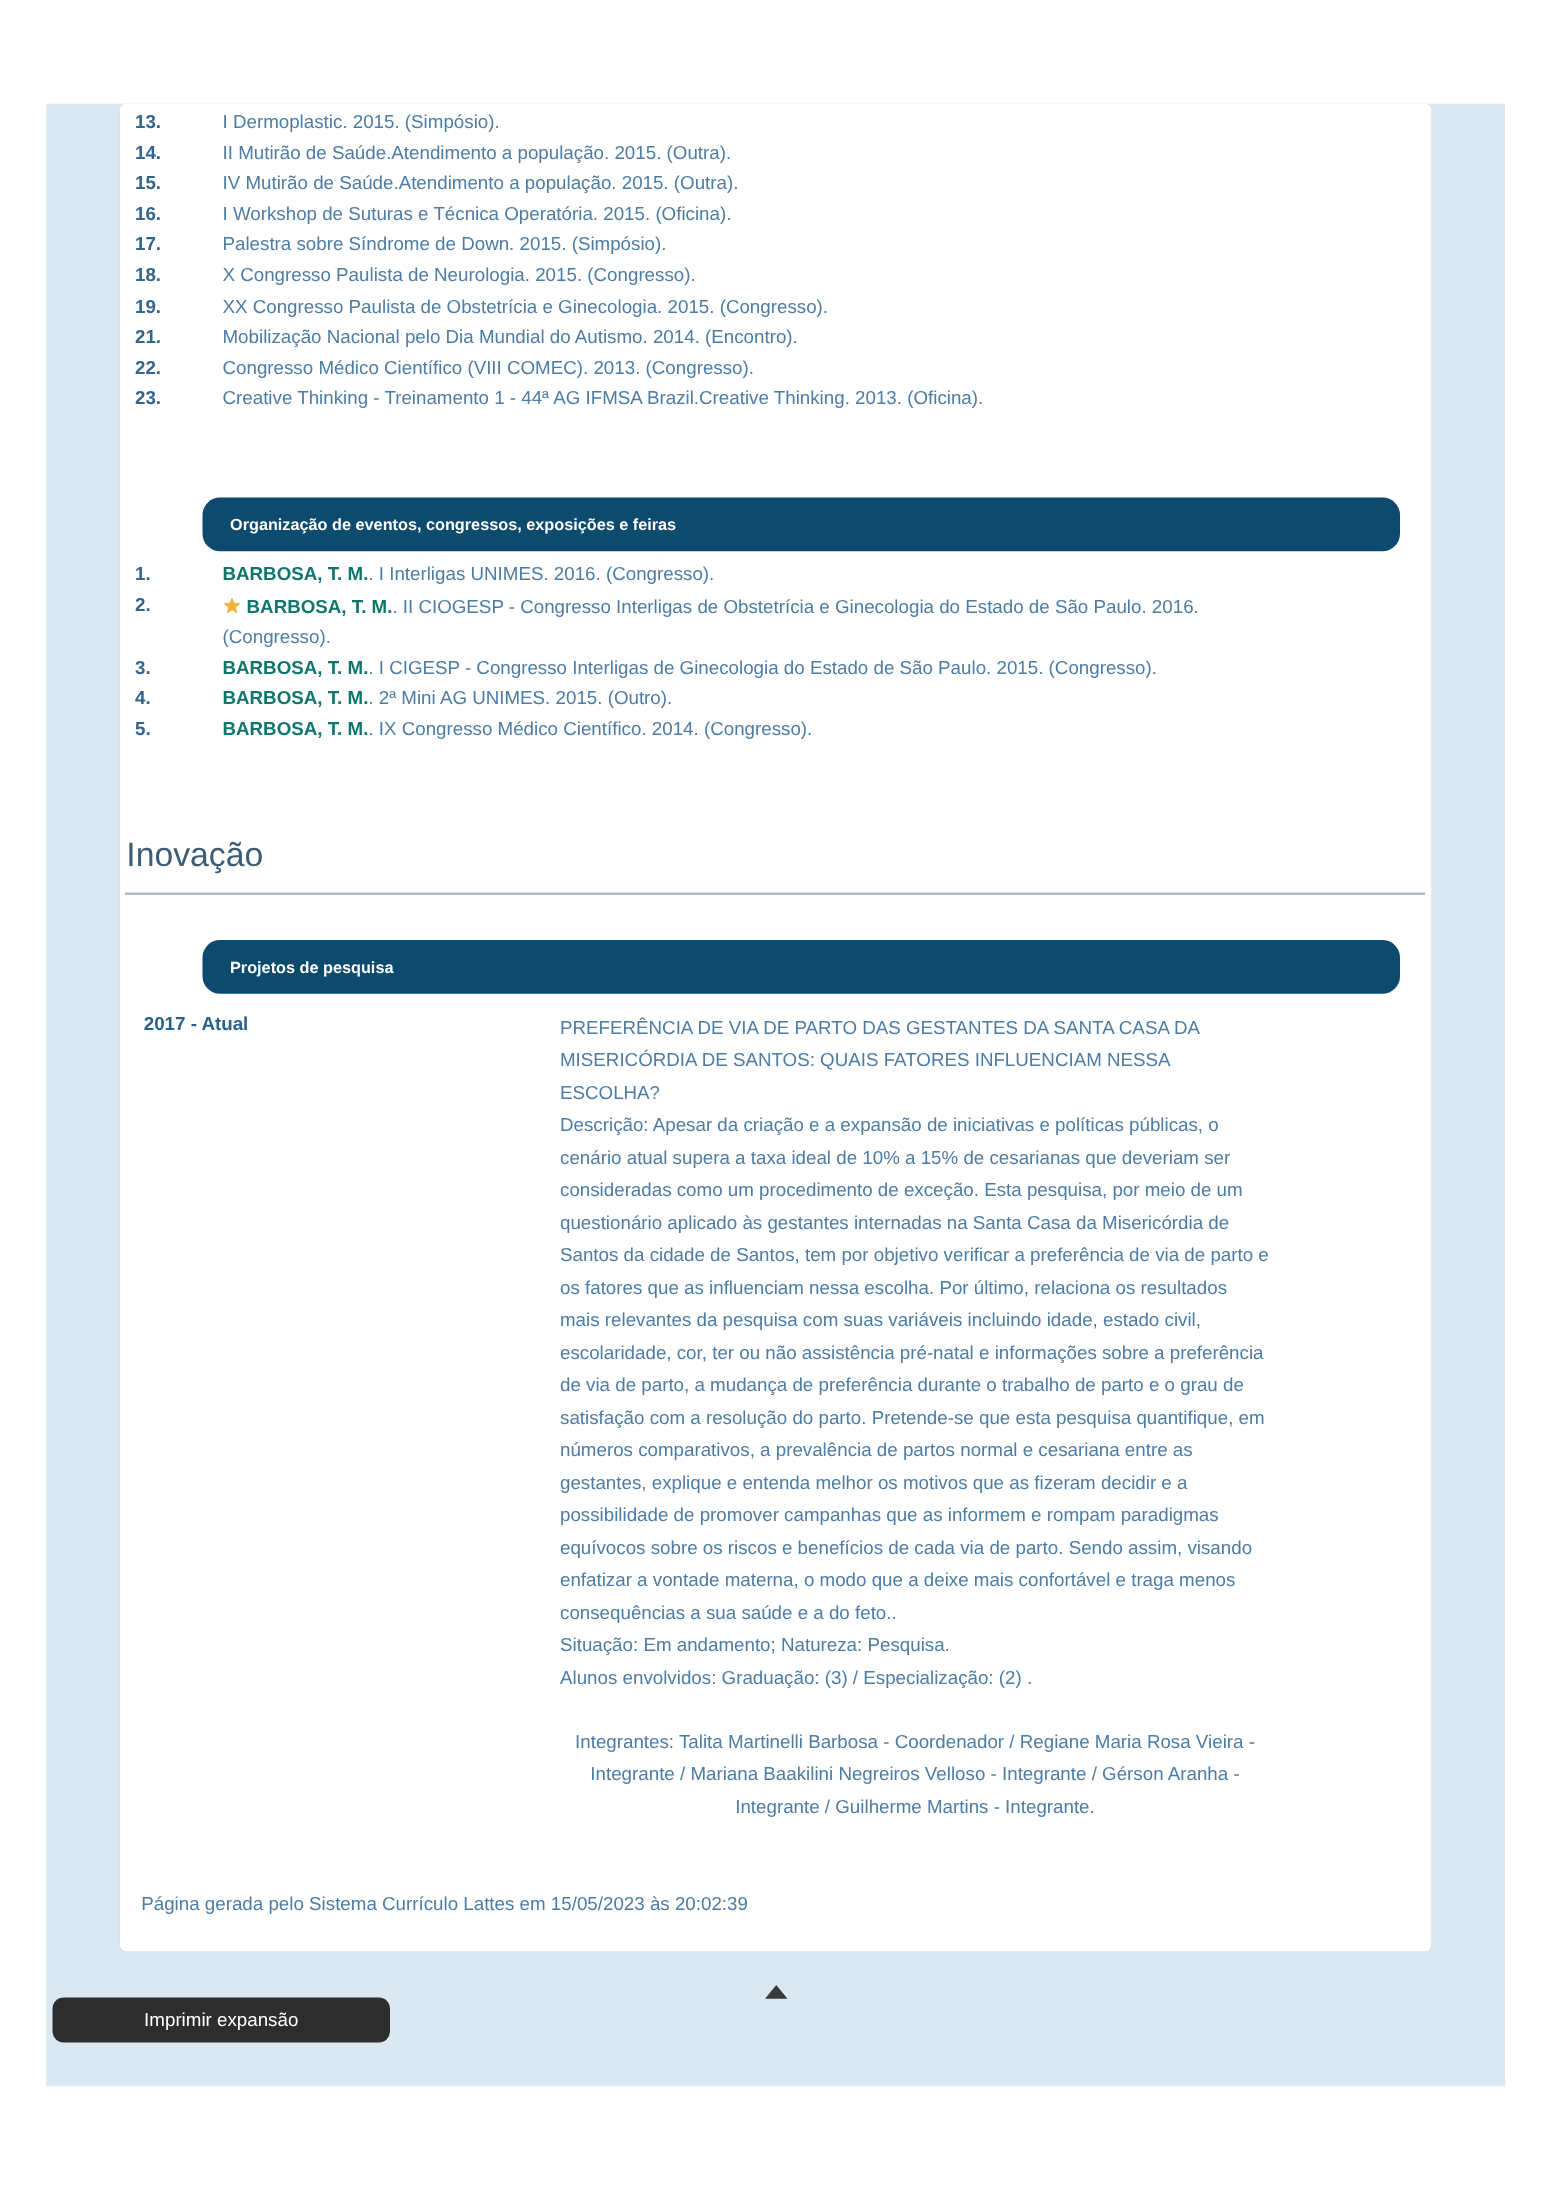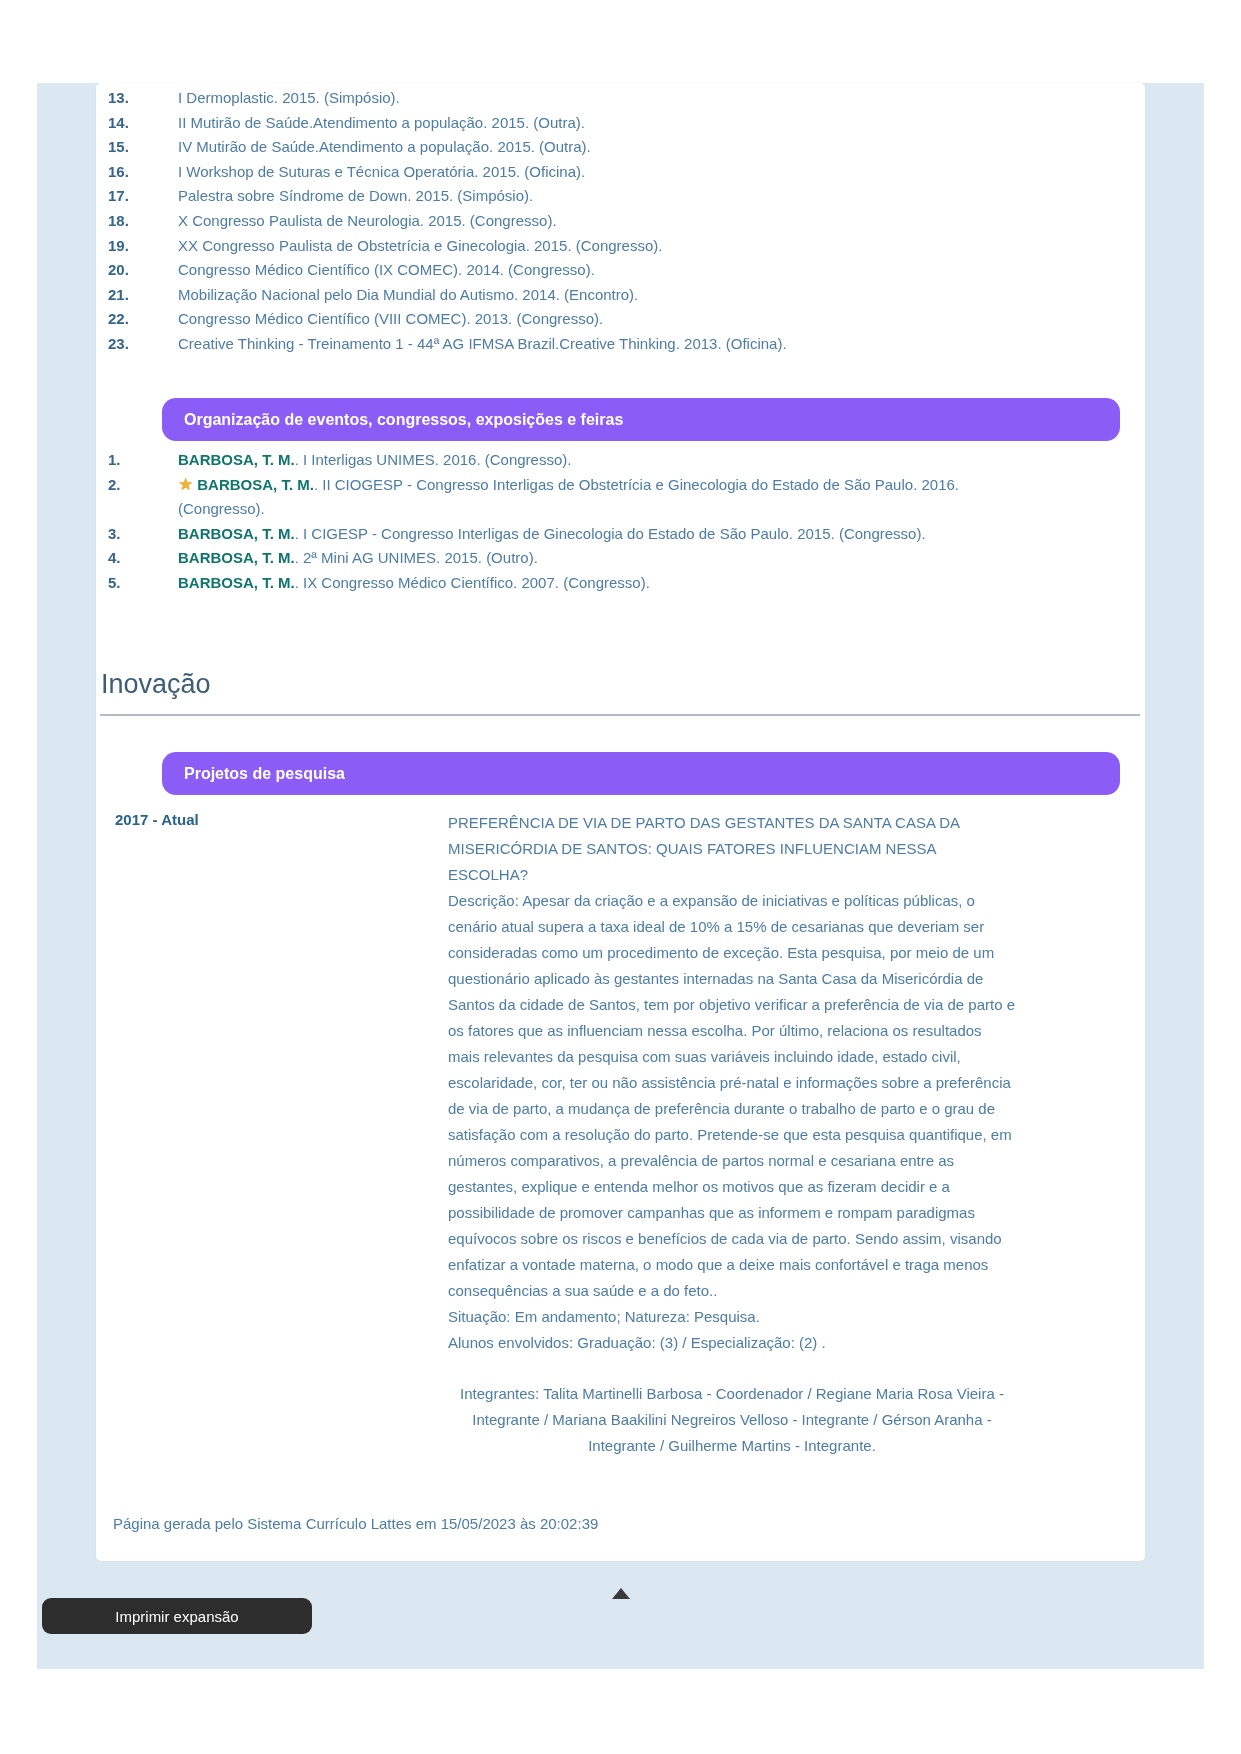--- a/index.html
+++ b/index.html
@@ -9,22 +9,22 @@
   }
   .band{position:absolute;left:37px;top:83px;width:1167px;height:1586px;background:#dce8f1;}
   .card{position:absolute;left:96px;top:83px;width:1049px;height:1478px;background:#ffffff;border-radius:5px;box-shadow:0 0 0 1px rgba(0,0,0,0.02);}
   .numlist{position:absolute;left:0;}
   .row{display:flex;font-size:15px;line-height:24.6px;color:#4d7ca4;}
   .num{width:82px;padding-left:12px;box-sizing:border-box;font-weight:bold;color:#35658c;flex:none;}
   .txt{width:834px;}
   .author{color:#0f766e;font-weight:bold;}
   .star{color:#f2b233;font-size:17px;margin-right:4px;text-shadow:0 0 1px #b98a1e;}
   .secbar{
-    position:absolute;left:66px;width:958px;height:43px;background:#8b5cf6;border-radius:14px;
-    color:#ffffff;font-size:16px;font-weight:bold;display:flex;align-items:center;
+    position:absolute;left:66px;width:958px;height:43px;background:#0c4a6e;border-radius:14px;
+    color:#ffffff;font-size:13px;font-weight:bold;display:flex;align-items:center;
     padding-left:22px;box-sizing:border-box;
   }
   #bar-org{top:315px;}
   #list-events{top:3px;}
   #list-org{top:365px;}
   #innovation-title{position:absolute;top:586px;left:5px;font-size:27px;font-weight:400;color:#3d5d77;margin:0;}
   #innovation-rule{position:absolute;top:631px;left:4px;width:1040px;height:0;border-top:2px solid #b3bcc2;}
   #bar-projects{top:669px;}
   #project{position:absolute;top:727px;left:0;width:1049px;}
   .period{position:absolute;left:19px;top:1px;font-size:15px;font-weight:bold;color:#29618d;}
@@ -72,24 +72,20 @@
       </div>
       <div class="row">
         <span class="num">18.</span>
         <span class="txt">X Congresso Paulista de Neurologia. 2015. (Congresso).</span>
       </div>
       <div class="row">
         <span class="num">19.</span>
         <span class="txt">XX Congresso Paulista de Obstetrícia e Ginecologia. 2015. (Congresso).</span>
       </div>
       <div class="row">
-        <span class="num">20.</span>
-        <span class="txt">Congresso Médico Científico (IX COMEC). 2014. (Congresso).</span>
-      </div>
-      <div class="row">
         <span class="num">21.</span>
         <span class="txt">Mobilização Nacional pelo Dia Mundial do Autismo. 2014. (Encontro).</span>
       </div>
       <div class="row">
         <span class="num">22.</span>
         <span class="txt">Congresso Médico Científico (VIII COMEC). 2013. (Congresso).</span>
       </div>
       <div class="row">
         <span class="num">23.</span>
         <span class="txt">Creative Thinking - Treinamento 1 - 44ª AG IFMSA Brazil.Creative Thinking. 2013. (Oficina).</span>
@@ -112,21 +108,21 @@
       <div class="row">
         <span class="num">3.</span>
         <span class="txt"><span class="author">BARBOSA, T. M.</span><span>. I CIGESP - Congresso Interligas de Ginecologia do Estado de São Paulo. 2015. (Congresso).</span></span>
       </div>
       <div class="row">
         <span class="num">4.</span>
         <span class="txt"><span class="author">BARBOSA, T. M.</span><span>. 2ª Mini AG UNIMES. 2015. (Outro).</span></span>
       </div>
       <div class="row">
         <span class="num">5.</span>
-        <span class="txt"><span class="author">BARBOSA, T. M.</span><span>. IX Congresso Médico Científico. 2007. (Congresso).</span></span>
+        <span class="txt"><span class="author">BARBOSA, T. M.</span><span>. IX Congresso Médico Científico. 2014. (Congresso).</span></span>
       </div>
     </div>
 
   <h1 id="innovation-title">Inovação</h1>
   <div id="innovation-rule"></div>
 
   <div id="bar-projects" class="secbar">
     <span>Projetos de pesquisa</span>
   </div>
 

